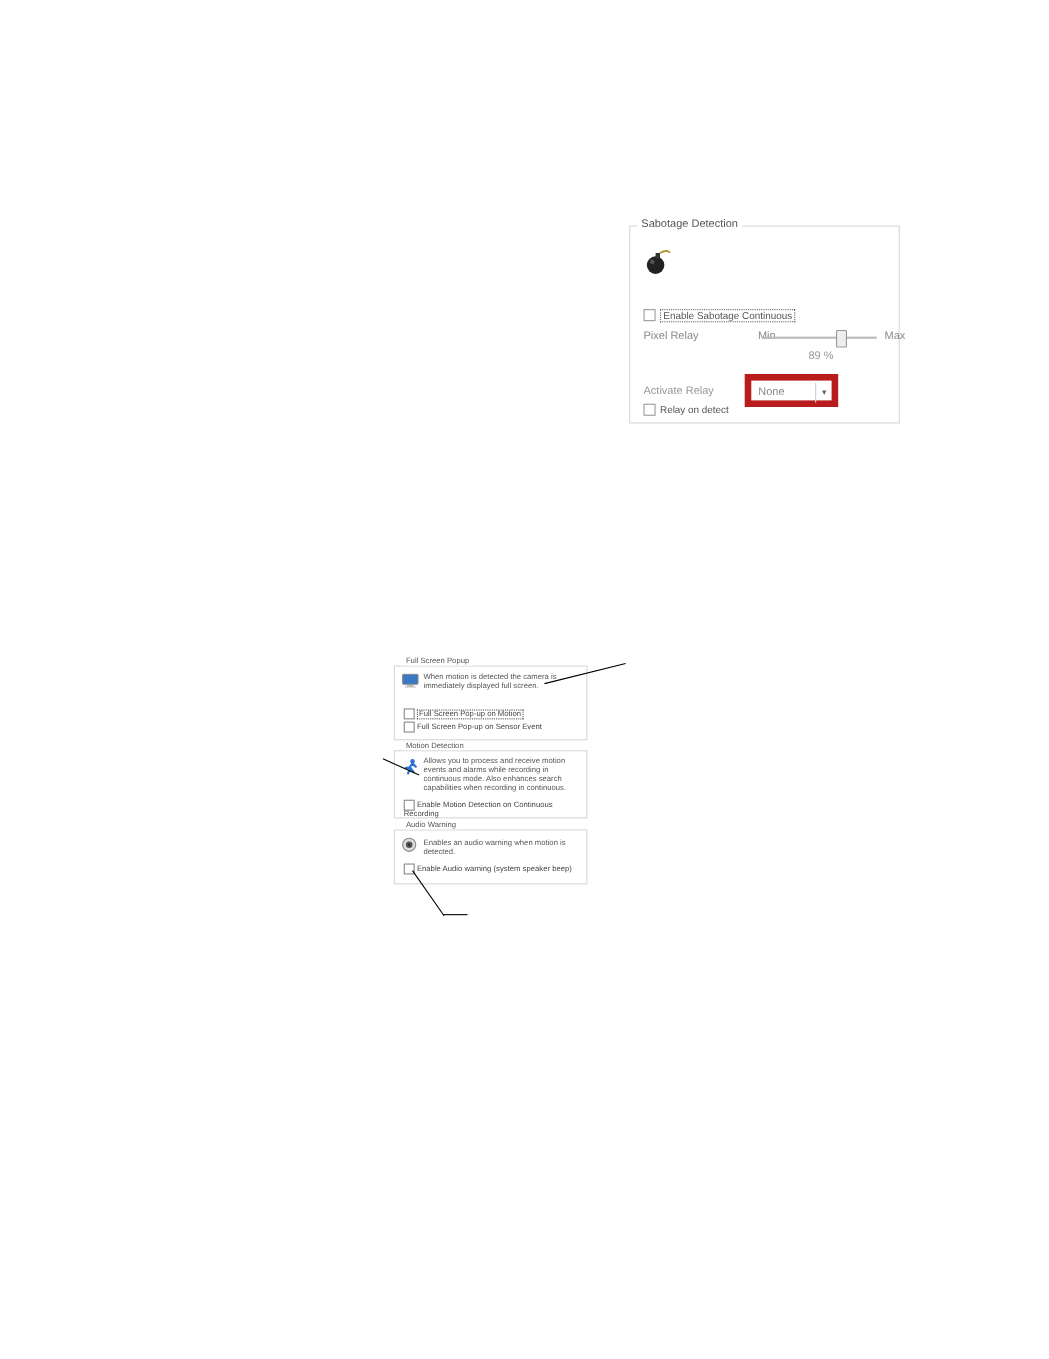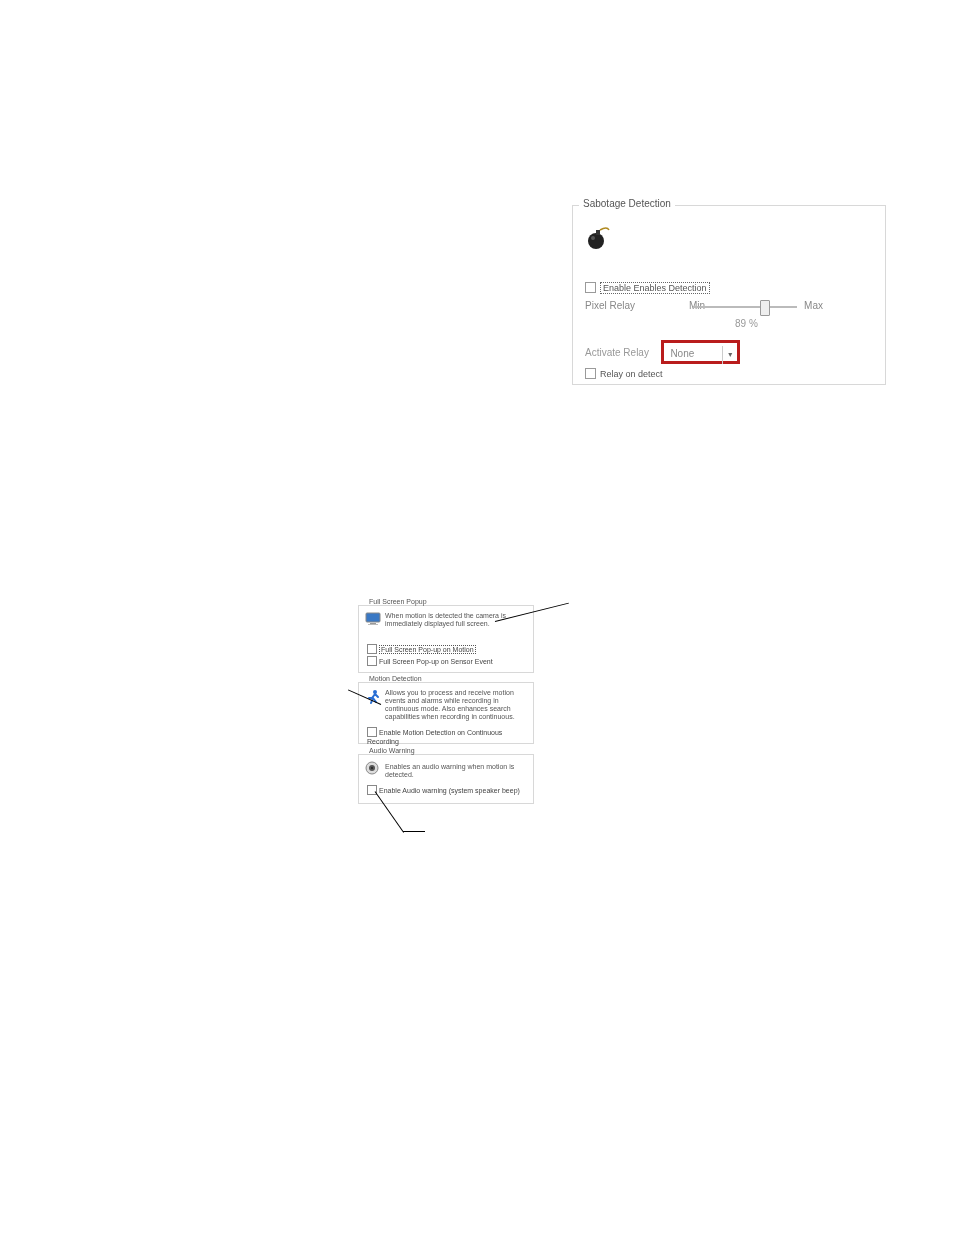--- a/index.html
+++ b/index.html
@@ -51,21 +51,21 @@
     vertical-align: middle;
   }
   .focusbox {
     border: 1px dotted #666;
     padding: 0 2px;
   }
   
   #sabotage {
     top: 205px;
     left: 572px;
-    width: 314px;
+    width: 246px;
     height: 180px;
   }
   #sabotage .icon-wrap {
     position: absolute;
     top: 18px;
     left: 12px;
   }
   #sabotage .desc-wrap {
     position: absolute;
     top: 18px;
@@ -119,24 +119,24 @@
   }
   #sabotage .relay-row .rl {
     font-size: 10px;
     color: #999;
     display: inline-block;
     vertical-align: middle;
     text-align: right;
   }
   #sabotage .relay-row .sel {
     display: inline-block;
-    border: 3px solid #b91c1c;
+    border: 6px solid #b91c1c;
     height: 18px;
     line-height: 18px;
-    margin-left: 8px;
+    margin-left: 24px;
     vertical-align: middle;
   }
   #sabotage .relay-row .sel .val {
     display: inline-block;
     width: 46px;
     padding: 0 6px;
     font-size: 10px;
     color: #888;
   }
   #sabotage .relay-row .sel .arrow {
@@ -222,21 +222,21 @@
   <div class="icon-wrap">
     <svg width="26" height="26" viewBox="0 0 26 26">
       <circle cx="11" cy="17" r="8" fill="#222"></circle>
       <rect x="11" y="6" width="4" height="5" fill="#333"></rect>
       <path d="M15 6 Q22 2 24 6" stroke="#b08a20" stroke-width="1.5" fill="none"></path>
       <circle cx="8" cy="14" r="2" fill="#555"></circle>
     </svg>
   </div>
 
   <div class="enable-row">
-    <span class="cb"></span><span class="cb-label focusbox">Enable Enables Detection</span>
+    <span class="cb"></span><span class="cb-label focusbox">Enable Sabotage Continuous</span>
   </div>
 
   <div class="slider-row">
     <span class="pc label">Pixel Relay</span>
     <span class="min label">Min</span>
     <div class="track"></div>
     <div class="thumb"></div>
     <span class="max label">Max</span>
     <div class="percent">89 %</div>
   </div>

